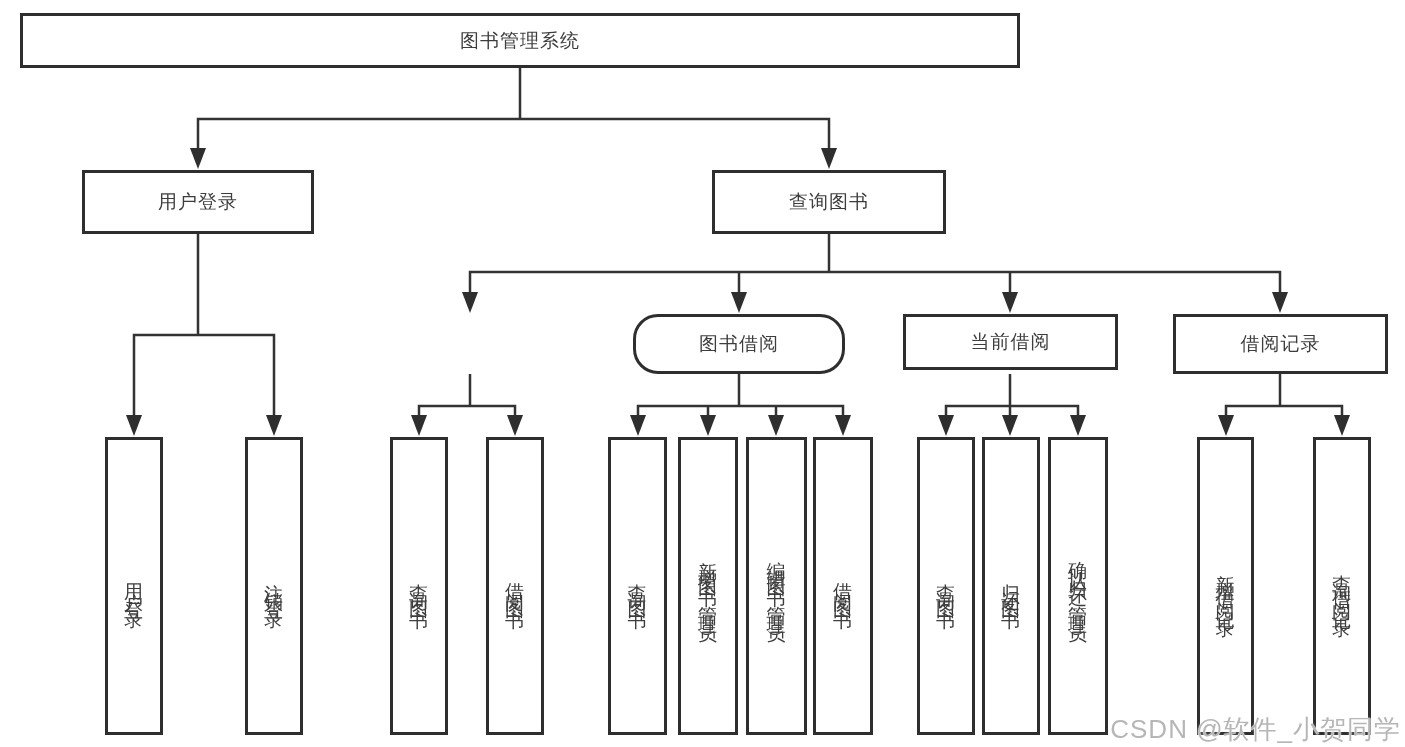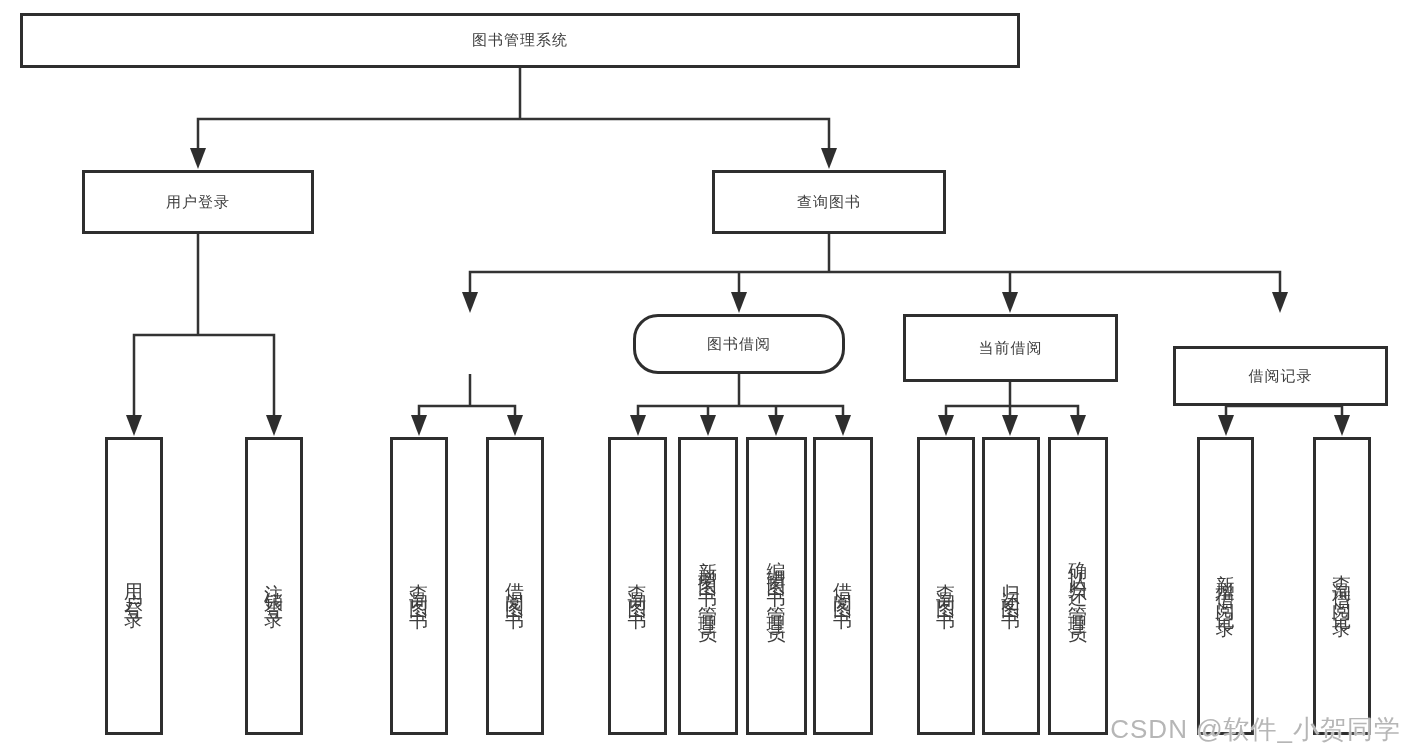--- a/index.html
+++ b/index.html
@@ -19,21 +19,21 @@
   .node {
     position: absolute;
     box-sizing: border-box;
     background: #ffffff;
     border: 3px solid #2e2e2e;
     display: flex;
     align-items: center;
     justify-content: center;
     color: #3d3d3d;
   }
-  .hbox { font-size: 15px; letter-spacing: 1px; }
+  .hbox { font-size: 19px; letter-spacing: 1px; }
   .vbox span {
     writing-mode: vertical-rl;
     text-orientation: mixed;
     font-size: 19px;
     line-height: 1;
     letter-spacing: 9px;
     white-space: nowrap;
   }
   .watermark {
     position: absolute;
@@ -86,22 +86,22 @@
     <polygon points="1218,415 1234,415 1226,436" fill="#2e2e2e" stroke="none"></polygon>
     <polygon points="1334,415 1350,415 1342,436" fill="#2e2e2e" stroke="none"></polygon>
   </svg>
 
   <div class="node hbox" style="left:20px; top:13px; width:1000px; height:55px;">图书管理系统</div>
 
   <div class="node hbox" style="left:82px; top:170px; width:232px; height:64px;">用户登录</div>
   <div class="node hbox" style="left:712px; top:170px; width:234px; height:64px;">查询图书</div>
 
   <div class="node hbox" style="left:633px; top:314px; width:212px; height:60px;border-radius:25px;">图书借阅</div>
-  <div class="node hbox" style="left:903px; top:314px; width:215px; height:68px;">当前借阅</div>
-  <div class="node hbox" style="left:1173px; top:314px; width:215px; height:60px;margin-top:32px;">借阅记录</div>
+  <div class="node hbox" style="left:903px; top:314px; width:215px; height:56px;">当前借阅</div>
+  <div class="node hbox" style="left:1173px; top:314px; width:215px; height:60px;">借阅记录</div>
 
   <div class="node vbox" style="left:105px; top:437px; width:58px; height:298px;">
     <span>用户登录</span>
   </div>
   <div class="node vbox" style="left:245px; top:437px; width:58px; height:298px;">
     <span>注销登录</span>
   </div>
 
   <div class="node vbox" style="left:390px; top:437px; width:58px; height:298px;">
     <span>查询图书</span>

